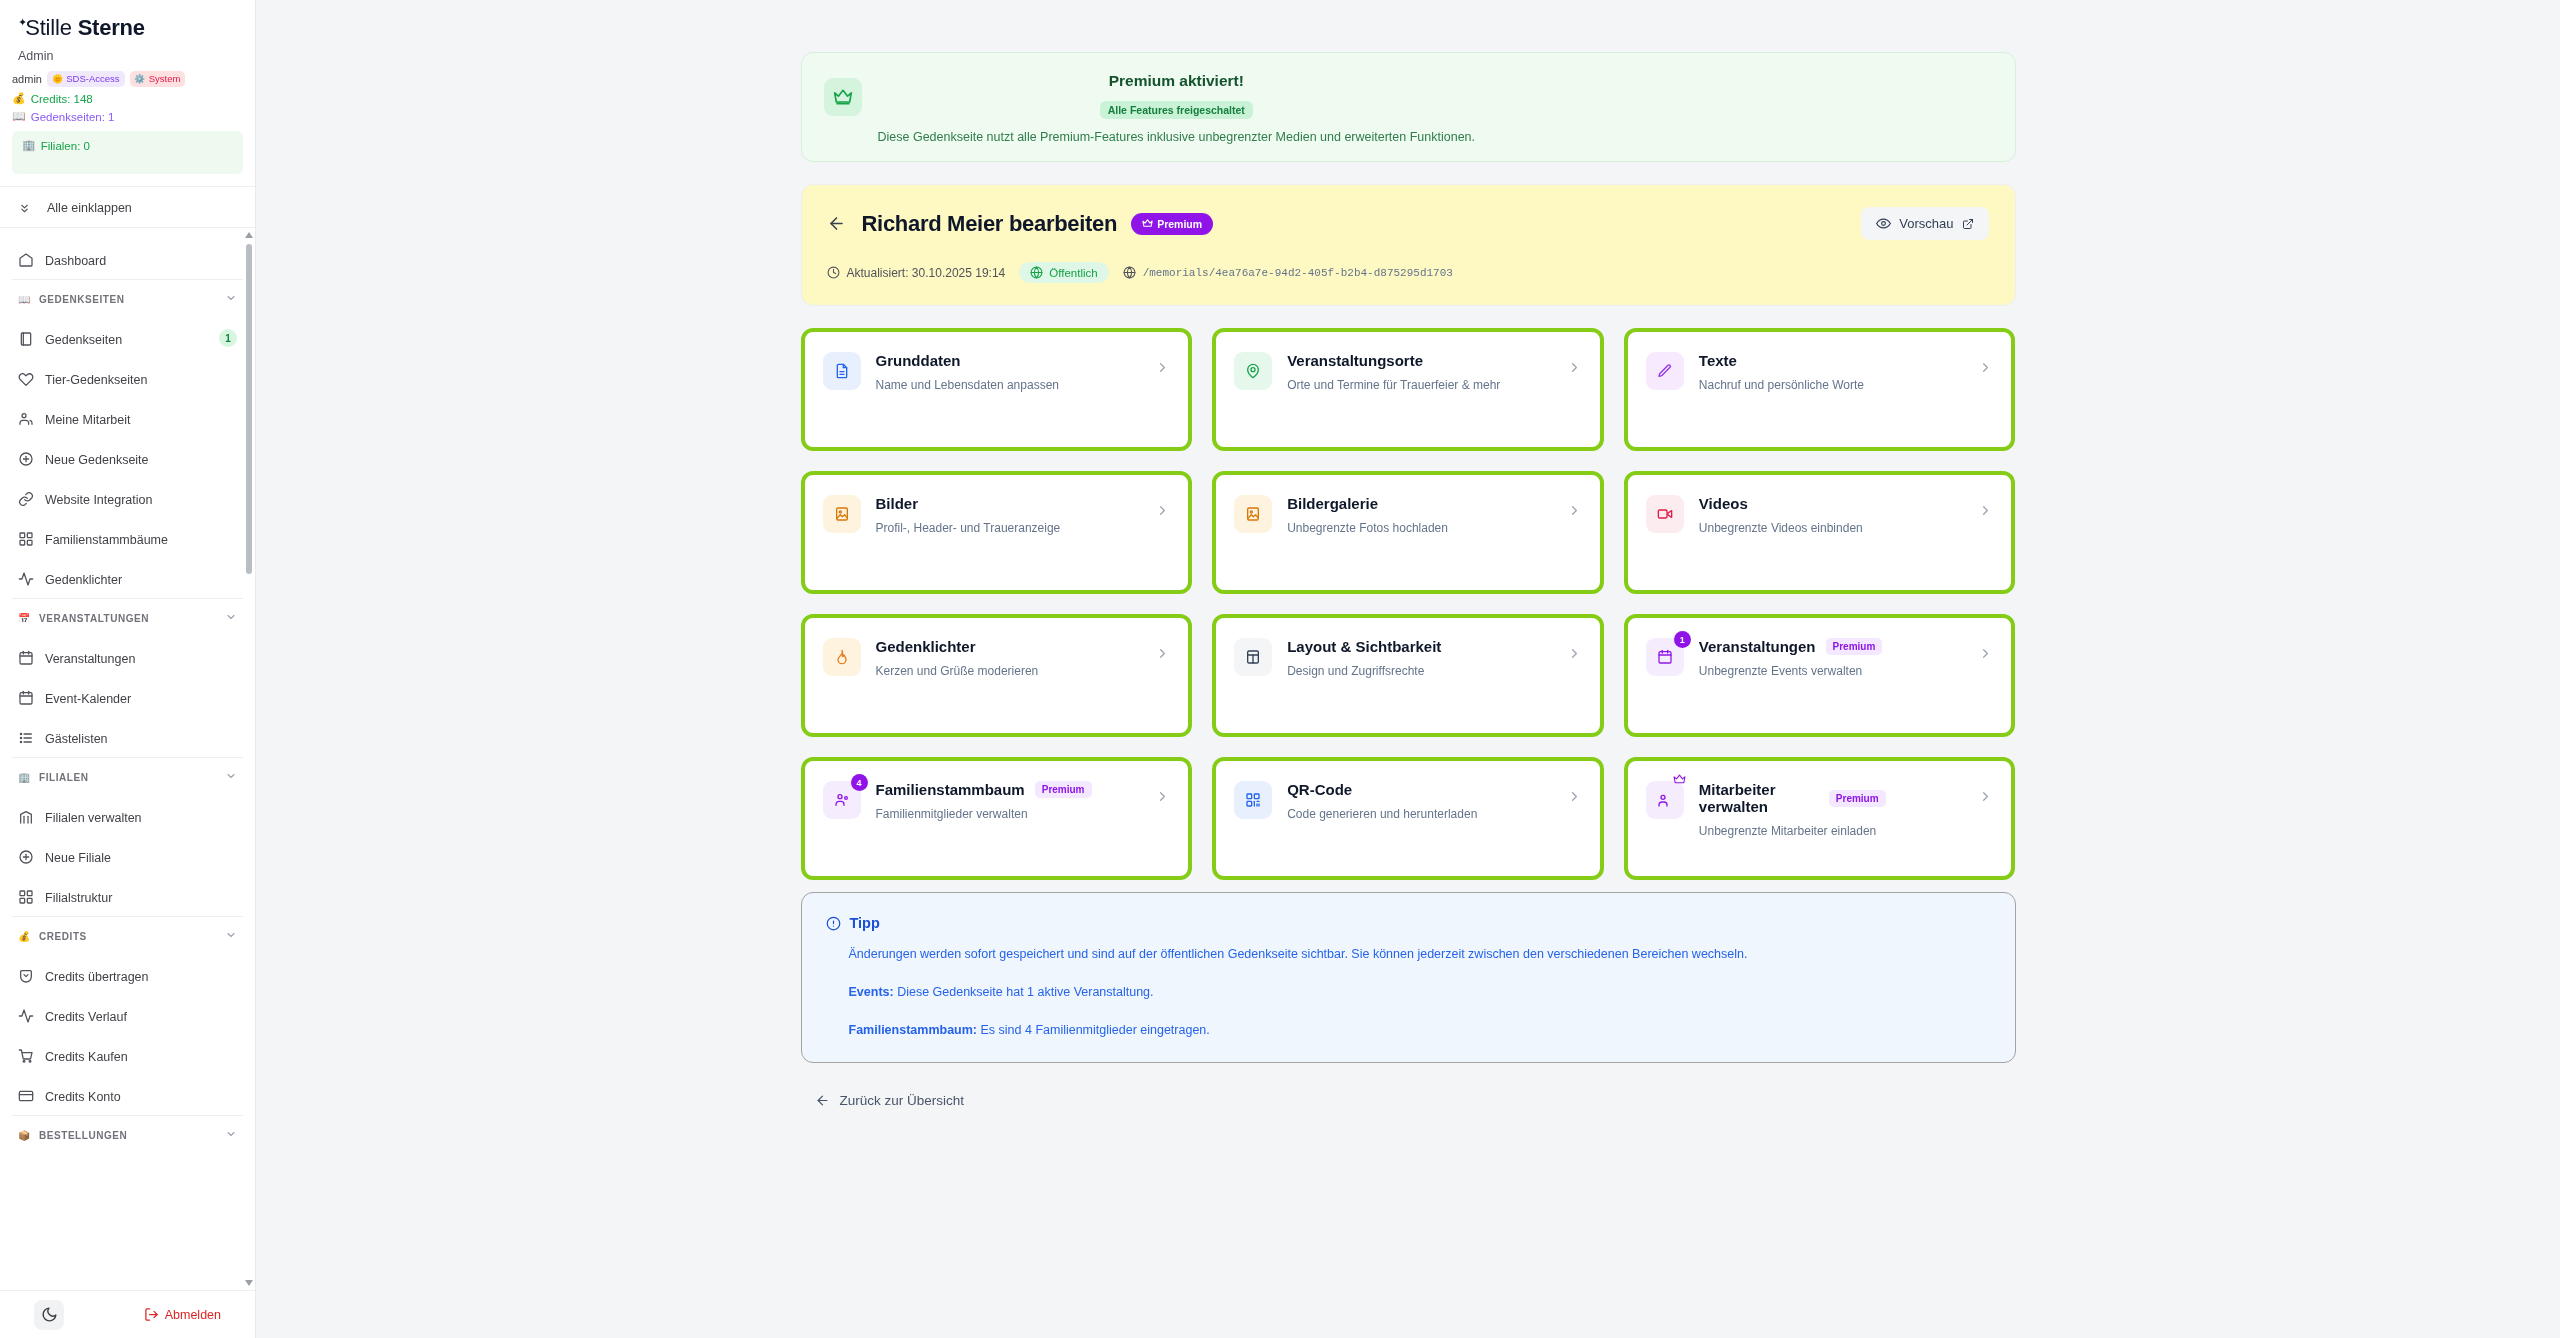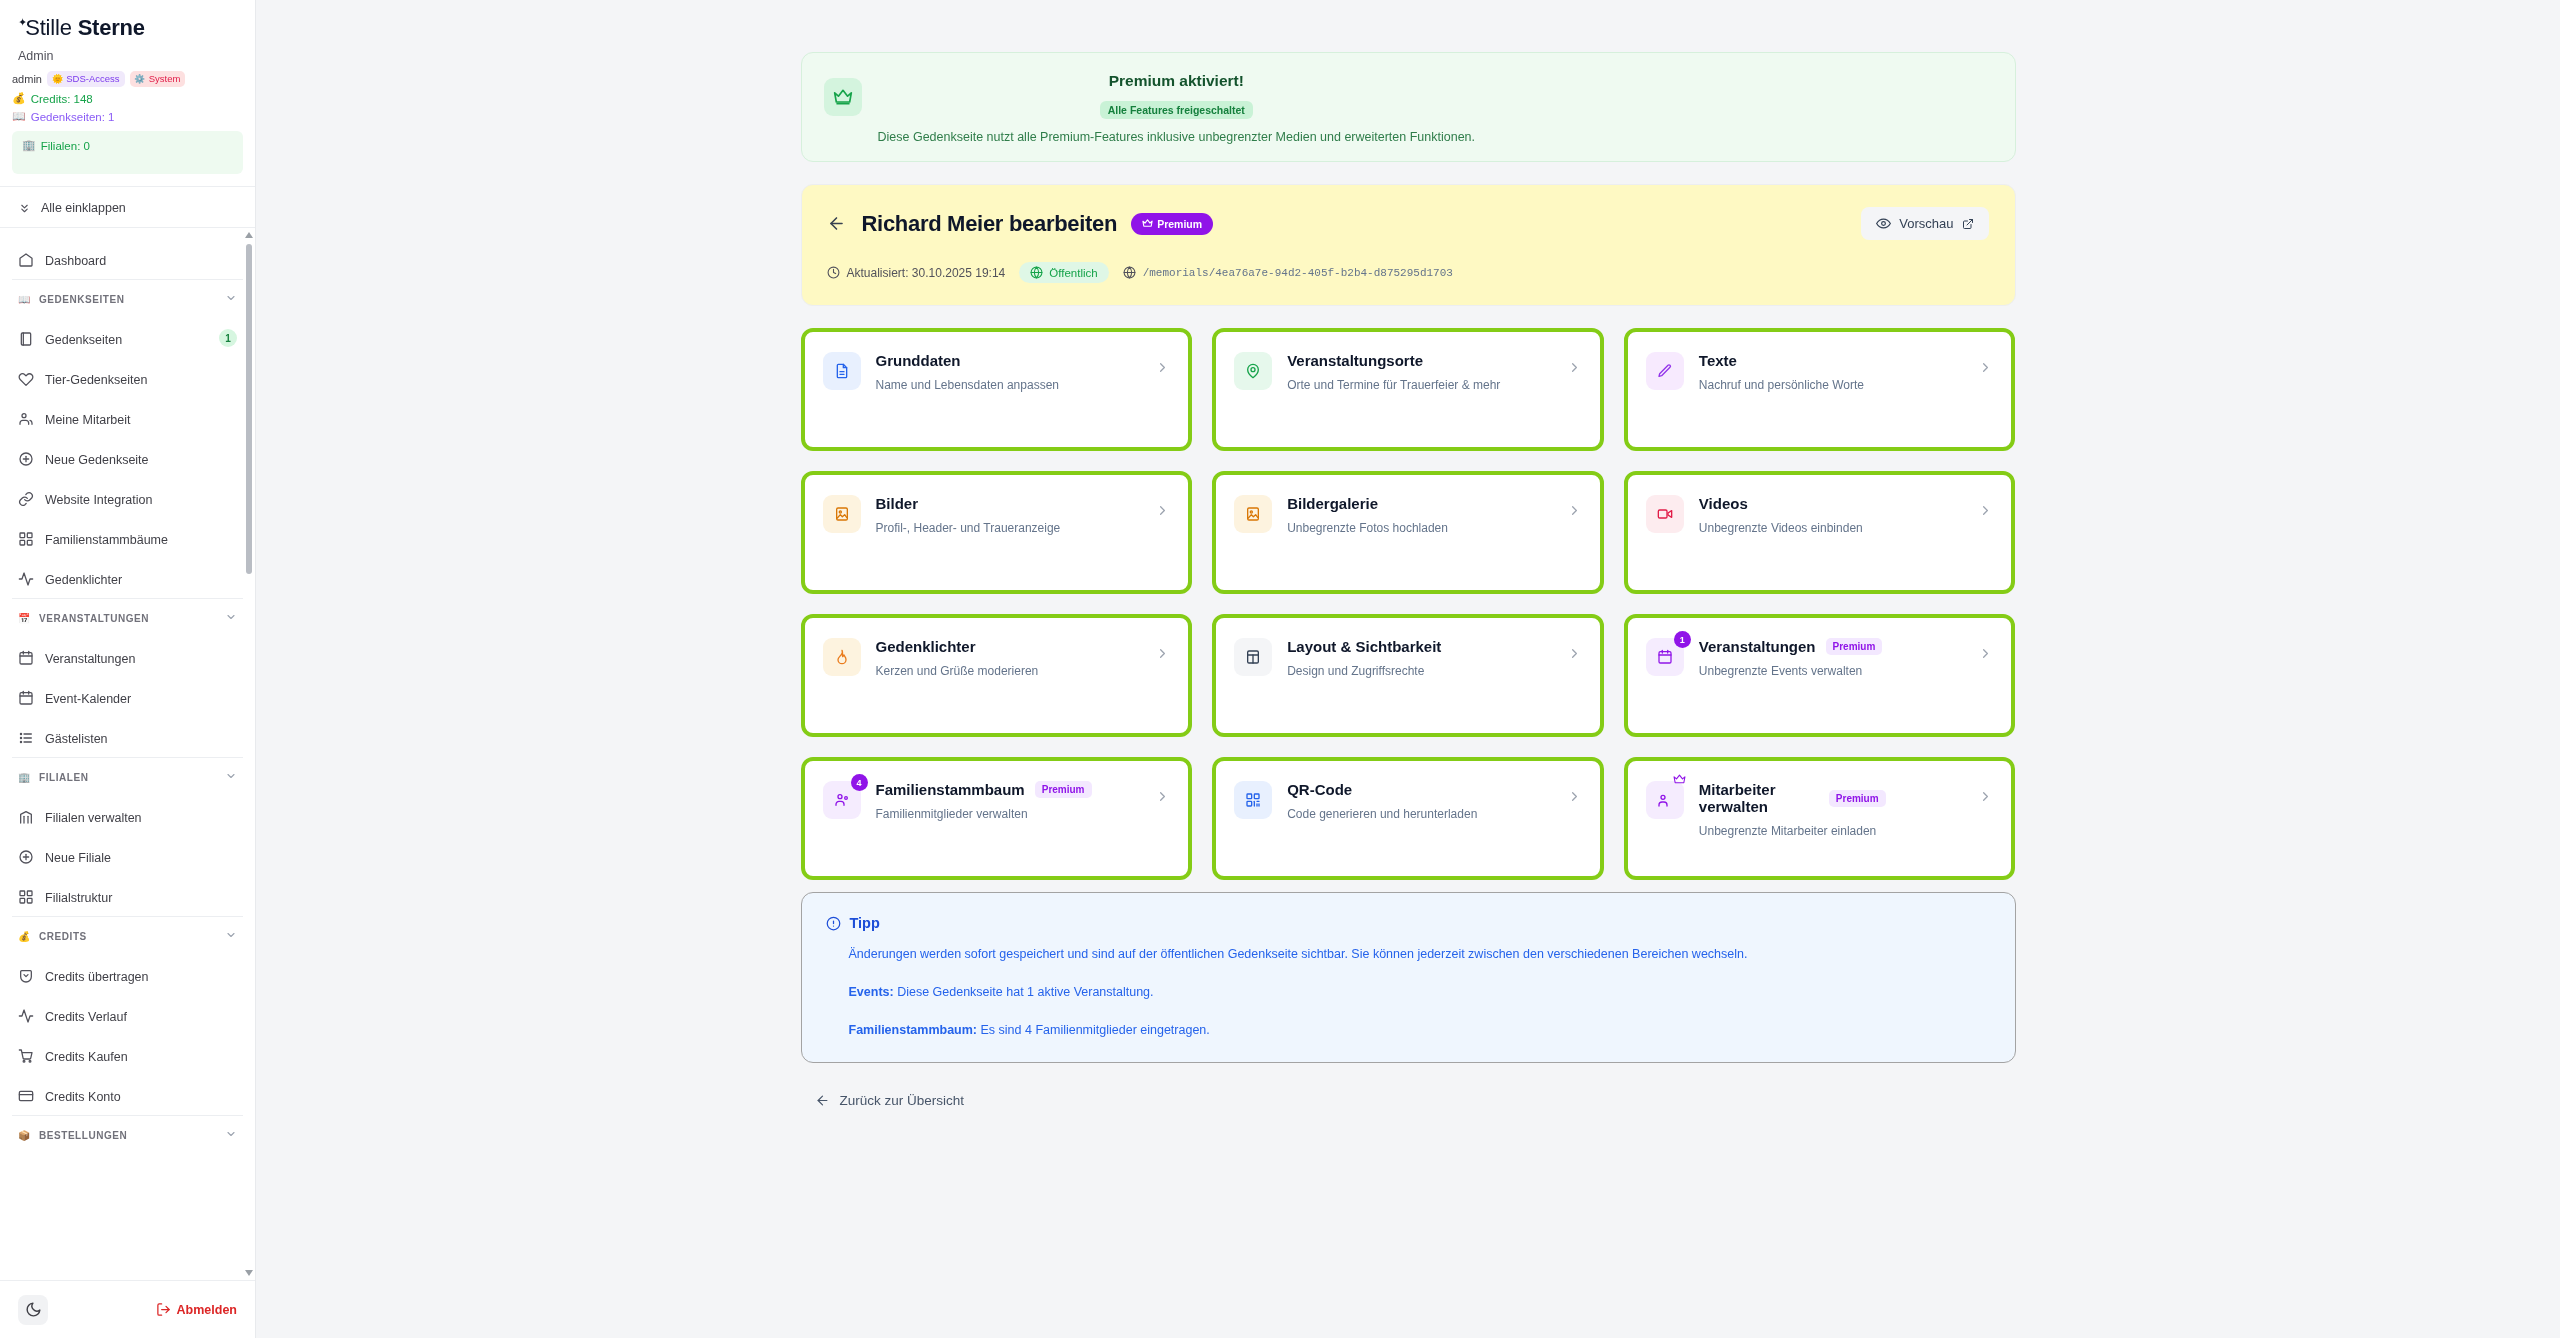--- a/index.html
+++ b/index.html
@@ -38,21 +38,21 @@
   .meta-stat .em { font-size: 11px; }
   .stat-credits { color: #16a34a; }
   .stat-pages { color: #8b5cf6; }
   .meta-box { margin-top: 8px; background: #eefaf0; border-radius: 6px; padding: 8px 10px 22px 10px; }
   .meta-box .meta-stat { margin-top: 0; color: #16a34a; }
 
   .sb-collapse {
     margin-top: 12px;
     border-top: 1px solid #eceef1;
     padding: 14px 18px 12px 18px;
-    display: flex; align-items: center; gap: 10px;
+    display: flex; align-items: center; gap: 16px;
     font-size: 12.5px; color: #3f3f46; cursor: pointer;
   }
   .sb-collapse svg { flex: 0 0 13px; }
 
   .sb-scroll {
     flex: 1 1 auto; overflow: hidden; position: relative;
     border-top: 1px solid #eceef1;
     padding-top: 6px;
   }
   .nav-item {
@@ -78,22 +78,22 @@
   .nav-group .gchev { color: #9ca3af; }
 
   .sb-track { position: absolute; right: 3px; top: 4px; width: 7px; bottom: 4px; }
   .sb-arrow-up, .sb-arrow-down { position: absolute; left: 0; width: 0; height: 0; border-left: 4.5px solid transparent; border-right: 4.5px solid transparent; }
   .sb-arrow-up { top: 0; border-bottom: 6px solid #9aa0a6; }
   .sb-arrow-down { bottom: 0; border-top: 6px solid #9aa0a6; }
   .sb-thumb { position: absolute; left: 0.5px; top: 12px; width: 6px; height: 330px; background: #b9bdc4; border-radius: 3px; }
 
   .sb-footer {
     border-top: 1px solid #eceef1;
-    padding: 12px 18px; height: 58px;
-    display: flex; align-items: center; justify-content: space-between; font-weight: bold;
+    padding: 12px 34px; height: 48px;
+    display: flex; align-items: center; justify-content: space-between;
   }
   .theme-btn {
     width: 30px; height: 30px; border-radius: 8px; background: #f1f2f4;
     display: inline-flex; align-items: center; justify-content: center;
     color: #3f3f46; cursor: pointer; border: none;
   }
   .logout { display: inline-flex; align-items: center; gap: 6px; color: #dc2626; font-size: 12.5px; cursor: pointer; }
 
   
   .main { flex: 1 1 auto; height: 1338px; background: #f4f5f7; overflow: hidden; padding: 0; }

